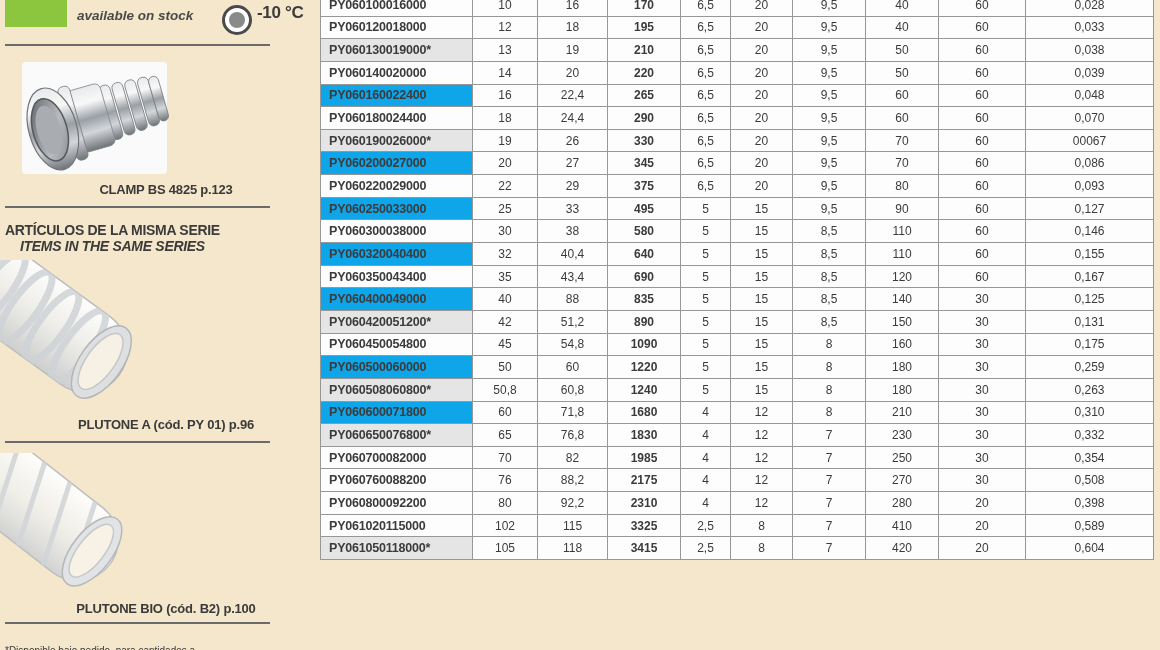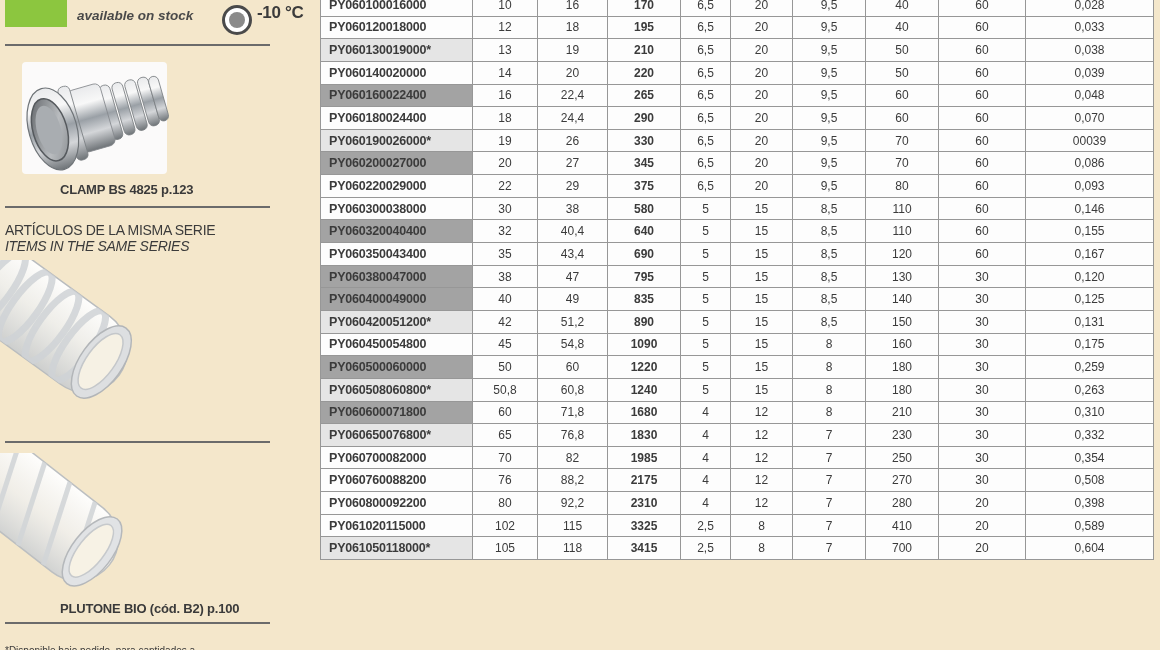--- a/index.html
+++ b/index.html
@@ -13,22 +13,22 @@
 
   
   .sidebar{left:0;top:12px;width:320px;height:650px;}
   .legend-swatch{left:5px;top:-12px;width:62px;height:27px;background:#8cc63f;}
   .legend-label{left:77px;top:-4px;font-size:13.5px;font-style:italic;font-weight:bold;color:#4a4a4a;white-space:nowrap;}
   .temp-ring{left:222px;top:-7px;width:24px;height:24px;border:3px solid #4a4a4a;border-radius:50%;background:#fff;}
   .temp-dot{left:4px;top:4px;width:16px;height:16px;border-radius:50%;background:#8a8a8a;position:absolute;}
   .temp-label{left:257px;top:-9px;font-size:17px;font-weight:bold;letter-spacing:-0.3px;}
   .rule{left:5px;width:265px;height:2px;background:#6b6b6b;}
   .caption{font-size:13px;font-weight:bold;white-space:nowrap;color:#3a3a3a;letter-spacing:-0.2px;}
-  .cap-right{text-align:left;}
-  .series-head{left:5px;top:210px;line-height:16px;font-size:14px;font-weight:normal;letter-spacing:-0.3px;}
+  .cap-right{text-align:center;}
+  .series-head{left:5px;top:210px;line-height:16px;font-size:14px;font-weight:bold;letter-spacing:-0.3px;text-align:center;}
   .series-en{font-style:italic;}
   .footnote{left:5px;top:633px;font-size:10px;color:#3a3a3a;white-space:nowrap;}
 
   .photo-white{background:#fbfafa;border-radius:4px;}
 
   
   .product-table{
     position:absolute;left:320px;top:-7px;
     border-collapse:collapse;table-layout:fixed;
     background:#fdfdfd;
@@ -38,21 +38,21 @@
     height:21.65px;padding:0;
     font-size:12px;text-align:center;
     color:#3b3b3b;background:#fdfdfd;
     overflow:hidden;white-space:nowrap;
   }
   .product-table td.code{
     text-align:left;padding-left:8px;
     font-weight:bold;font-size:12.5px;letter-spacing:-0.2px;
   }
   .product-table td.bold{font-weight:bold;}
-  .product-table td.hl-green{background:#a3a3a3;}
+  .product-table td.hl-green{background:#0ea5e9;}
   .product-table td.hl-tan{background:#e5e5e5;}
 </style>
 </head>
 <body>
 
 <div class="abs sidebar">
 
   <div class="abs legend-swatch"></div>
   <div class="abs legend-label">available on stock</div>
 
@@ -119,20 +119,21 @@
           <ellipse cx="-22" cy="60" rx="13" ry="42"></ellipse>
         <ellipse cx="11" cy="60" rx="13" ry="42"></ellipse>
           <ellipse cx="44" cy="60" rx="13" ry="42"></ellipse>
         <ellipse cx="77" cy="60" rx="13" ry="42"></ellipse>
           <ellipse cx="110" cy="60" rx="13" ry="42"></ellipse>
       </g>
       <ellipse cx="138" cy="60" rx="21" ry="42" fill="#dddfe1" stroke="#b2b5b8" stroke-width="1.5"></ellipse>
       <ellipse cx="137" cy="60" rx="14" ry="33" fill="#f6f1e4" stroke="#c4c7ca" stroke-width="1.5"></ellipse>
     </g>
   </svg>
+  <div class="abs caption cap-right" style="left:60px;top:405px;width:212px">PLUTONE A  (cód. PY 01) p.96</div>
 
   <div class="abs rule" style="top:429px"></div>
 
   <svg class="abs" style="left:-10px;top:441px" width="170" height="152" viewBox="0 0 170 152">
     <defs>
       <linearGradient id="tubeB" x1="0" y1="0" x2="0" y2="1">
         <stop offset="0" stop-color="#ffffff" stop-opacity="0.95"></stop>
         <stop offset="0.5" stop-color="#f0f1f2" stop-opacity="0.75"></stop>
         <stop offset="1" stop-color="#cdd0d2" stop-opacity="0.9"></stop>
       </linearGradient>
@@ -250,21 +251,21 @@
       <tr>
         <td class="code hl-tan">PY060190026000*</td>
         <td>19</td>
         <td>26</td>
         <td class="bold">330</td>
         <td>6,5</td>
         <td>20</td>
         <td>9,5</td>
         <td>70</td>
         <td>60</td>
-        <td>00039</td>
+        <td>00067</td>
       </tr>
       <tr>
         <td class="code hl-green">PY060200027000</td>
         <td>20</td>
         <td>27</td>
         <td class="bold">345</td>
         <td>6,5</td>
         <td>20</td>
         <td>9,5</td>
         <td>70</td>
@@ -277,20 +278,32 @@
         <td>29</td>
         <td class="bold">375</td>
         <td>6,5</td>
         <td>20</td>
         <td>9,5</td>
         <td>80</td>
         <td>60</td>
         <td>0,093</td>
       </tr>
       <tr>
+        <td class="code hl-green">PY060250033000</td>
+        <td>25</td>
+        <td>33</td>
+        <td class="bold">495</td>
+        <td>5</td>
+        <td>15</td>
+        <td>9,5</td>
+        <td>90</td>
+        <td>60</td>
+        <td>0,127</td>
+      </tr>
+      <tr>
         <td class="code">PY060300038000</td>
         <td>30</td>
         <td>38</td>
         <td class="bold">580</td>
         <td>5</td>
         <td>15</td>
         <td>8,5</td>
         <td>110</td>
         <td>60</td>
         <td>0,146</td>
@@ -313,35 +326,23 @@
         <td>43,4</td>
         <td class="bold">690</td>
         <td>5</td>
         <td>15</td>
         <td>8,5</td>
         <td>120</td>
         <td>60</td>
         <td>0,167</td>
       </tr>
       <tr>
-        <td class="code hl-green">PY060380047000</td>
-        <td>38</td>
-        <td>47</td>
-        <td class="bold">795</td>
-        <td>5</td>
-        <td>15</td>
-        <td>8,5</td>
-        <td>130</td>
-        <td>30</td>
-        <td>0,120</td>
-      </tr>
-      <tr>
         <td class="code hl-green">PY060400049000</td>
         <td>40</td>
-        <td>49</td>
+        <td>88</td>
         <td class="bold">835</td>
         <td>5</td>
         <td>15</td>
         <td>8,5</td>
         <td>140</td>
         <td>30</td>
         <td>0,125</td>
       </tr>
       <tr>
         <td class="code hl-tan">PY060420051200*</td>
@@ -464,18 +465,18 @@
         <td>0,589</td>
       </tr>
       <tr>
         <td class="code hl-tan">PY061050118000*</td>
         <td>105</td>
         <td>118</td>
         <td class="bold">3415</td>
         <td>2,5</td>
         <td>8</td>
         <td>7</td>
-        <td>700</td>
+        <td>420</td>
         <td>20</td>
         <td>0,604</td>
       </tr>
     </tbody>
 </table>
 
 </body></html>

